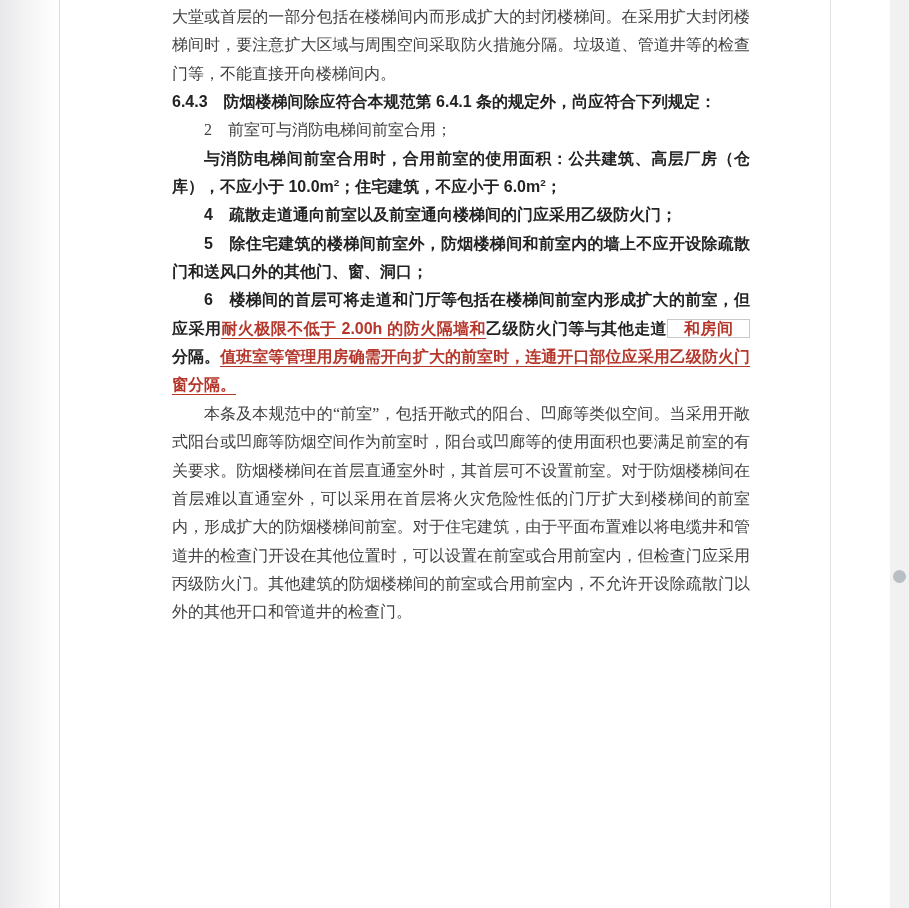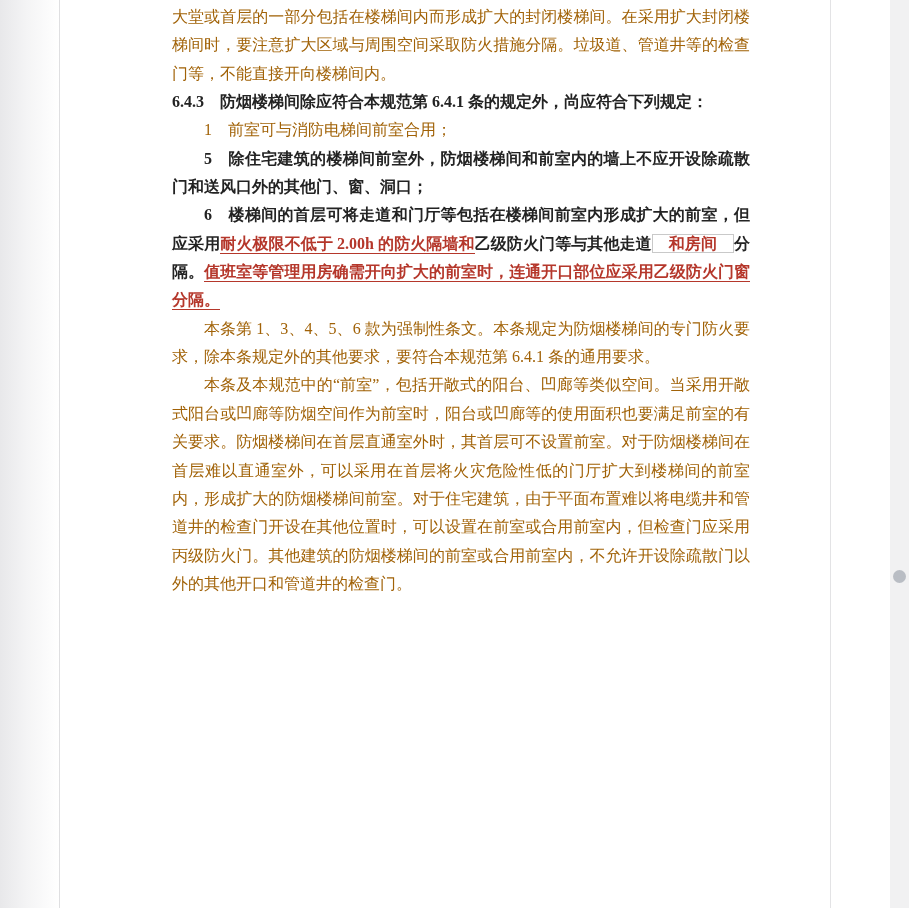--- a/index.html
+++ b/index.html
@@ -15,22 +15,22 @@
   }
   .page {
     position: absolute; left: 60px; top: 0; width: 771px; height: 908px;
     background: #ffffff; border-right: 1px solid #e3e3e5; box-sizing: border-box;
   }
   .content { padding: 3px 80px 0 112px; }
   p.blk {
     margin: 0; text-align: justify; text-justify: inter-ideograph;
     line-height: 28.35px; font-size: 16px;
   }
-  p.serif { font-family: "Liberation Serif", "DejaVu Serif", serif; color: #a16207; }
-  p.boldblk { font-family: Liberation Serif, serif; font-weight: 700; color: #232323; }
+  p.serif { font-family: "Liberation Serif", "DejaVu Serif", serif; color: #404040; }
+  p.boldblk { font-family: Liberation Sans, sans-serif; font-weight: 700; color: #232323; }
   p.indent { text-indent: 2em; }
   .red { color: #b5372b; }
   .uline { border-bottom: 1.5px solid #b5372b; padding-bottom: 1px; }
   .boxed { border: 1px solid #c9c9c9; padding: 0 16px; }
   sup { font-size: 0.62em; line-height: 0; }
   .scroll-track {
     position: absolute; right: 0; top: 0; width: 19px; height: 908px;
     background: #f1f1f2;
   }
   .scroll-thumb {
@@ -40,23 +40,24 @@
 </style>
 </head>
 <body>
 
 <div class="left-shade"></div>
 
 <div class="page">
   <div class="content" id="doc-content">
       <p class="blk serif"><span>大堂或首层的一部分包括在楼梯间内而形成扩大的封闭楼梯间。在采用扩大封闭楼梯间时，要注意扩大区域与周围空间采取防火措施分隔。垃圾道、管道井等的检查门等，不能直接开向楼梯间内。</span></p>
       <p class="blk boldblk"><span>6.4.3　防烟楼梯间除应符合本规范第 6.4.1 条的规定外，尚应符合下列规定：</span></p>
-      <p class="blk serif indent"><span>1　前室可与消防电梯间前室合用；</span></p>
+      <p class="blk serif indent"><span>2　前室可与消防电梯间前室合用；</span></p>
+      <p class="blk boldblk indent"><span>与消防电梯间前室合用时，合用前室的使用面积：公共建筑、高层厂房（仓库），不应小于 10.0m</span><sup>2</sup><span>；住宅建筑，不应小于 6.0m</span><sup>2</sup><span>；</span></p>
+      <p class="blk boldblk indent"><span>4　疏散走道通向前室以及前室通向楼梯间的门应采用乙级防火门；</span></p>
       <p class="blk boldblk indent"><span>5　除住宅建筑的楼梯间前室外，防烟楼梯间和前室内的墙上不应开设除疏散门和送风口外的其他门、窗、洞口；</span></p>
       <p class="blk boldblk indent"><span>6　楼梯间的首层可将走道和门厅等包括在楼梯间前室内形成扩大的前室，但应采用</span><span class="red uline">耐火极限不低于 2.00h 的防火隔墙和</span><span>乙级防火门等与其他走道</span><span class="red boxed">和房间</span><span>分隔。</span><span class="red uline">值班室等管理用房确需开向扩大的前室时，连通开口部位应采用乙级防火门窗分隔。</span></p>
-      <p class="blk serif indent"><span>本条第 1、3、4、5、6 款为强制性条文。本条规定为防烟楼梯间的专门防火要求，除本条规定外的其他要求，要符合本规范第 6.4.1 条的通用要求。</span></p>
       <p class="blk serif indent"><span>本条及本规范中的“前室”，包括开敞式的阳台、凹廊等类似空间。当采用开敞式阳台或凹廊等防烟空间作为前室时，阳台或凹廊等的使用面积也要满足前室的有关要求。防烟楼梯间在首层直通室外时，其首层可不设置前室。对于防烟楼梯间在首层难以直通室外，可以采用在首层将火灾危险性低的门厅扩大到楼梯间的前室内，形成扩大的防烟楼梯间前室。对于住宅建筑，由于平面布置难以将电缆井和管道井的检查门开设在其他位置时，可以设置在前室或合用前室内，但检查门应采用丙级防火门。其他建筑的防烟楼梯间的前室或合用前室内，不允许开设除疏散门以外的其他开口和管道井的检查门。</span></p>
     </div>
 </div>
 
 <div class="scroll-track" style="background: rgb(241, 241, 242);">
   <div class="scroll-thumb" style="top: 570px; background: rgb(185, 189, 196);"></div>
 </div>
 
 </body></html>

